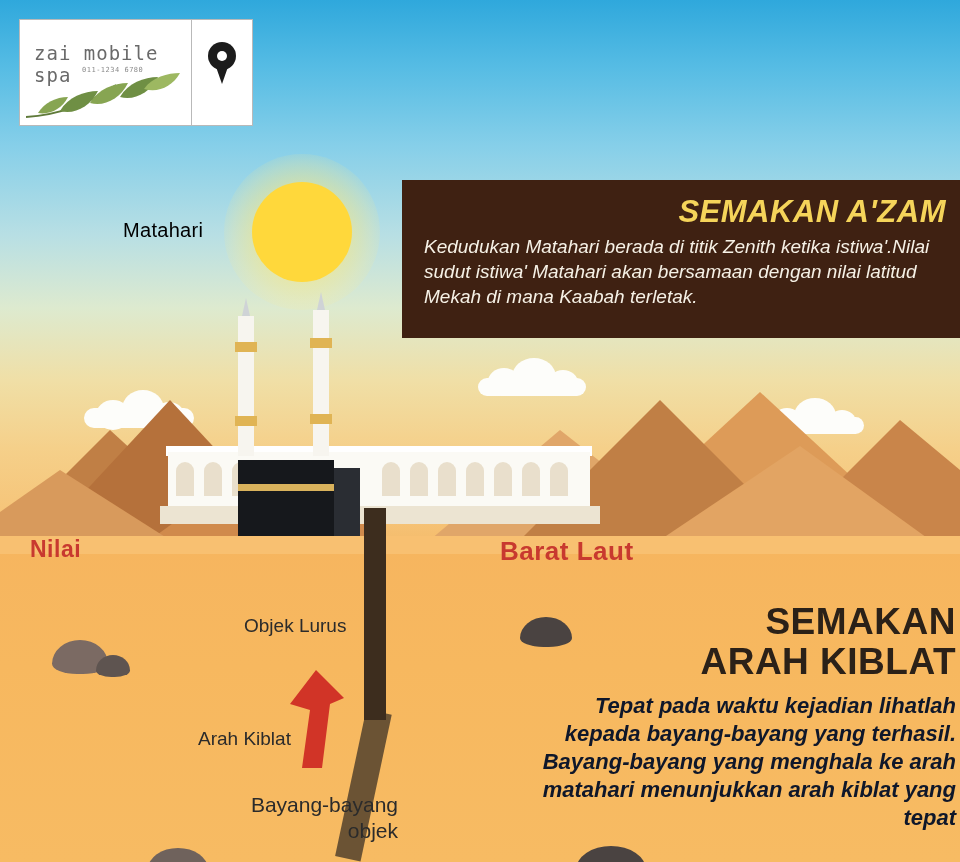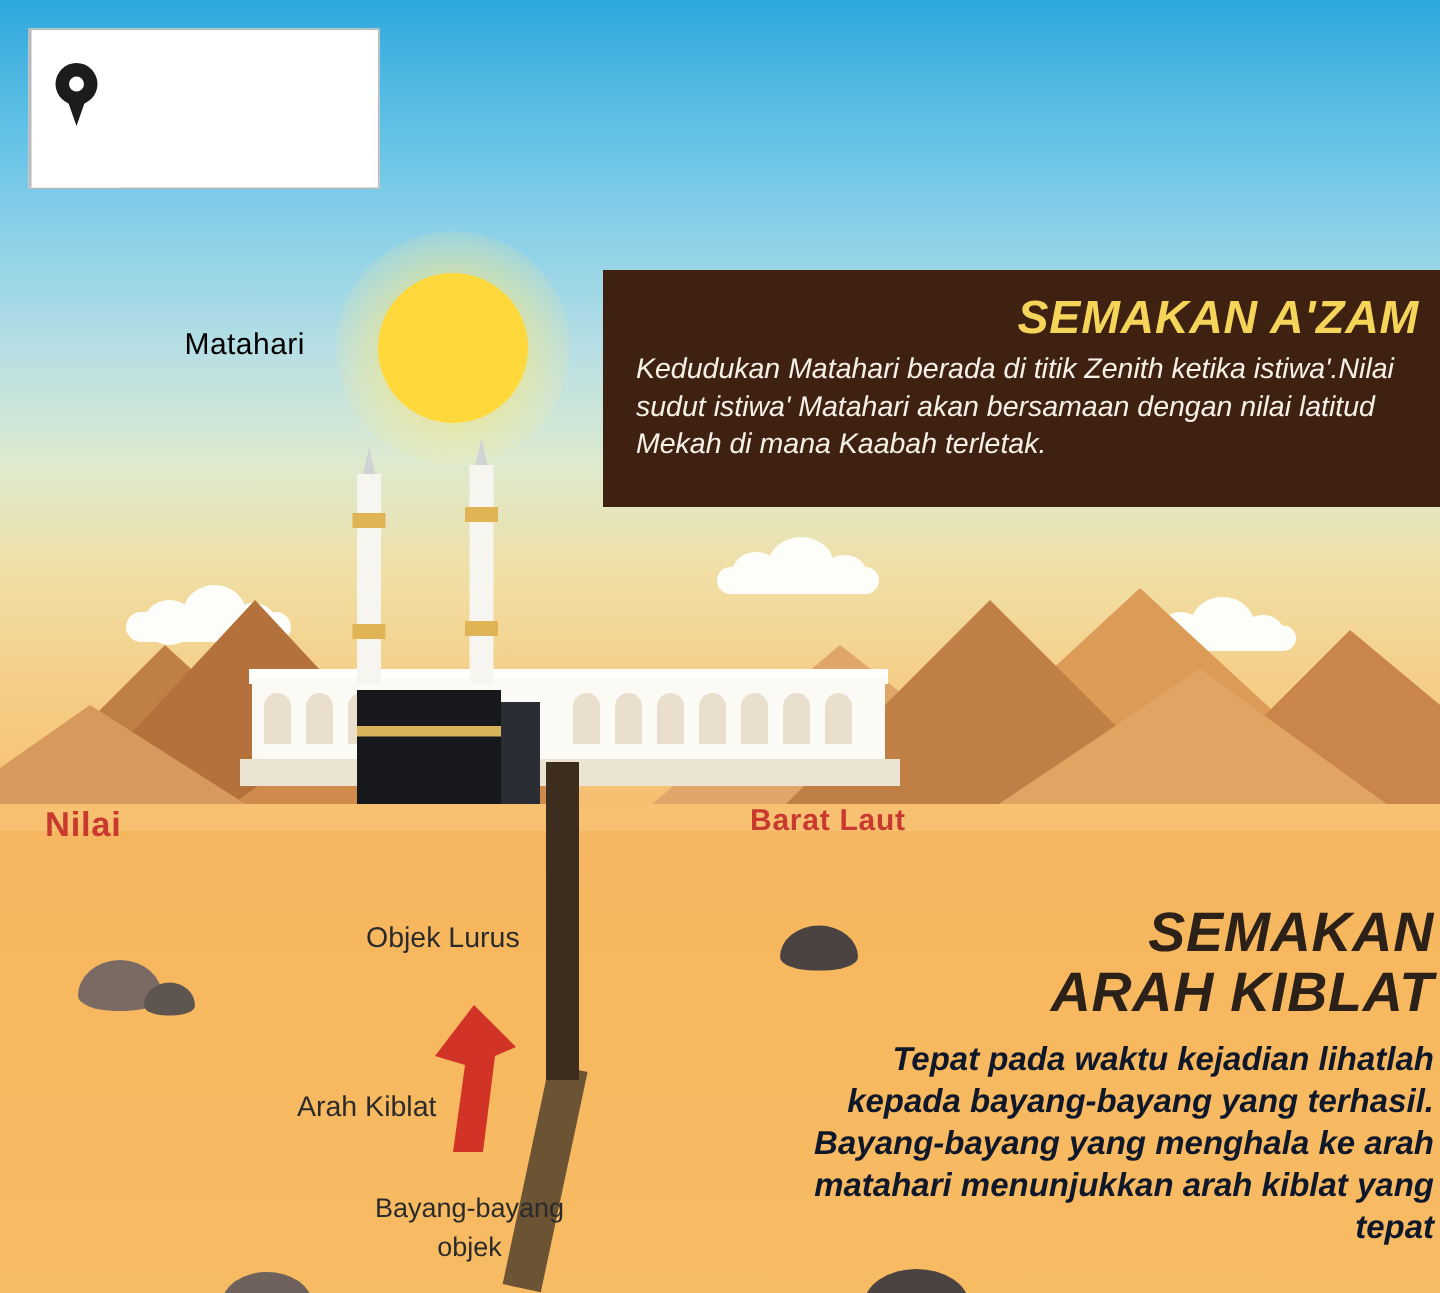--- a/index.html
+++ b/index.html
@@ -201,35 +201,35 @@
 
   
   .lbl { position: absolute; white-space: nowrap; }
   .lbl-barat {
     left: 30px; top: 536px;
     font-size: 23px; font-weight: bold; color: #c8392f;
     letter-spacing: .5px;
   }
   .lbl-baratlaut {
     left: 500px; top: 536px;
-    font-size: 20px; font-weight: bold; color: #c8392f;
+    font-size: 26px; font-weight: bold; color: #c8392f;
     letter-spacing: .5px;
   }
   .lbl-objek {
     left: 244px; top: 615px;
     font-size: 19px; color: #2b2b2b;
   }
   .lbl-arah {
     left: 198px; top: 728px;
     font-size: 19px; color: #2b2b2b;
   }
   .lbl-bayang {
     left: 228px; top: 792px;
-    font-size: 18px; color: #2b2b2b;
-    text-align: center; line-height: 26px;
+    font-size: 21px; color: #2b2b2b;
+    text-align: right; line-height: 26px;
     white-space: normal; width: 170px;
   }
 
   
   .panel {
     position: absolute;
     left: 402px; top: 180px;
     width: 558px; height: 158px;
     background: #3f2112;
     padding: 0;
@@ -256,21 +256,20 @@
   .semakan {
     position: absolute;
     left: 540px; top: 602px;
     width: 416px;
     text-align: right;
   }
   .semakan-title {
     color: #2b2118;
     font-size: 37px;
     font-weight: bold;
-    font-style: italic;
     line-height: 40px;
     letter-spacing: .5px;
     text-align: right;
   }
   .semakan-body {
     margin-top: 10px;
     color: #0f172a;
     font-size: 22px;
     font-weight: bold;
     font-style: italic;
@@ -446,19 +445,31 @@
     <div class="panel-body">Kedudukan Matahari berada di titik Zenith ketika istiwa'.Nilai sudut istiwa' Matahari akan bersamaan dengan nilai latitud Mekah di mana Kaabah terletak.</div>
   </div>
 
   <div class="semakan">
     <div class="semakan-title">SEMAKAN</div>
     <div class="semakan-title">ARAH KIBLAT</div>
     <div class="semakan-body">Tepat pada waktu kejadian lihatlah kepada bayang-bayang yang terhasil. Bayang-bayang yang  menghala ke arah matahari menunjukkan arah kiblat yang tepat</div>
   </div>
 
   <div class="logo-card">
+    <div class="logo-left">
+      <div class="logo-text">zai mobile spa</div>
+      <div class="logo-sub">011-1234 6780</div>
+      <svg width="172" height="60" style="position:absolute;left:0;bottom:2px;">
+        <path d="M6 54 C40 52, 70 40, 96 22" stroke="#5f7a3a" stroke-width="2" fill="none"></path>
+        <path d="M40 48 C48 34, 64 28, 78 28 C70 44, 54 52, 40 48 Z" fill="#6f8f44"></path>
+        <path d="M70 40 C78 26, 94 20, 108 20 C100 36, 84 44, 70 40 Z" fill="#87a552"></path>
+        <path d="M100 34 C108 20, 124 14, 138 14 C130 30, 114 38, 100 34 Z" fill="#6f8f44"></path>
+        <path d="M18 50 C24 40, 36 34, 48 34 C42 46, 30 52, 18 50 Z" fill="#87a552"></path>
+        <path d="M124 26 C132 14, 148 10, 160 10 C152 24, 138 30, 124 26 Z" fill="#9db861"></path>
+      </svg>
+    </div>
     <div class="logo-right">
       <div class="pin"></div>
       <div class="pin-dot"></div>
     </div>
   </div>
 
 </div>
 
 </body></html>

